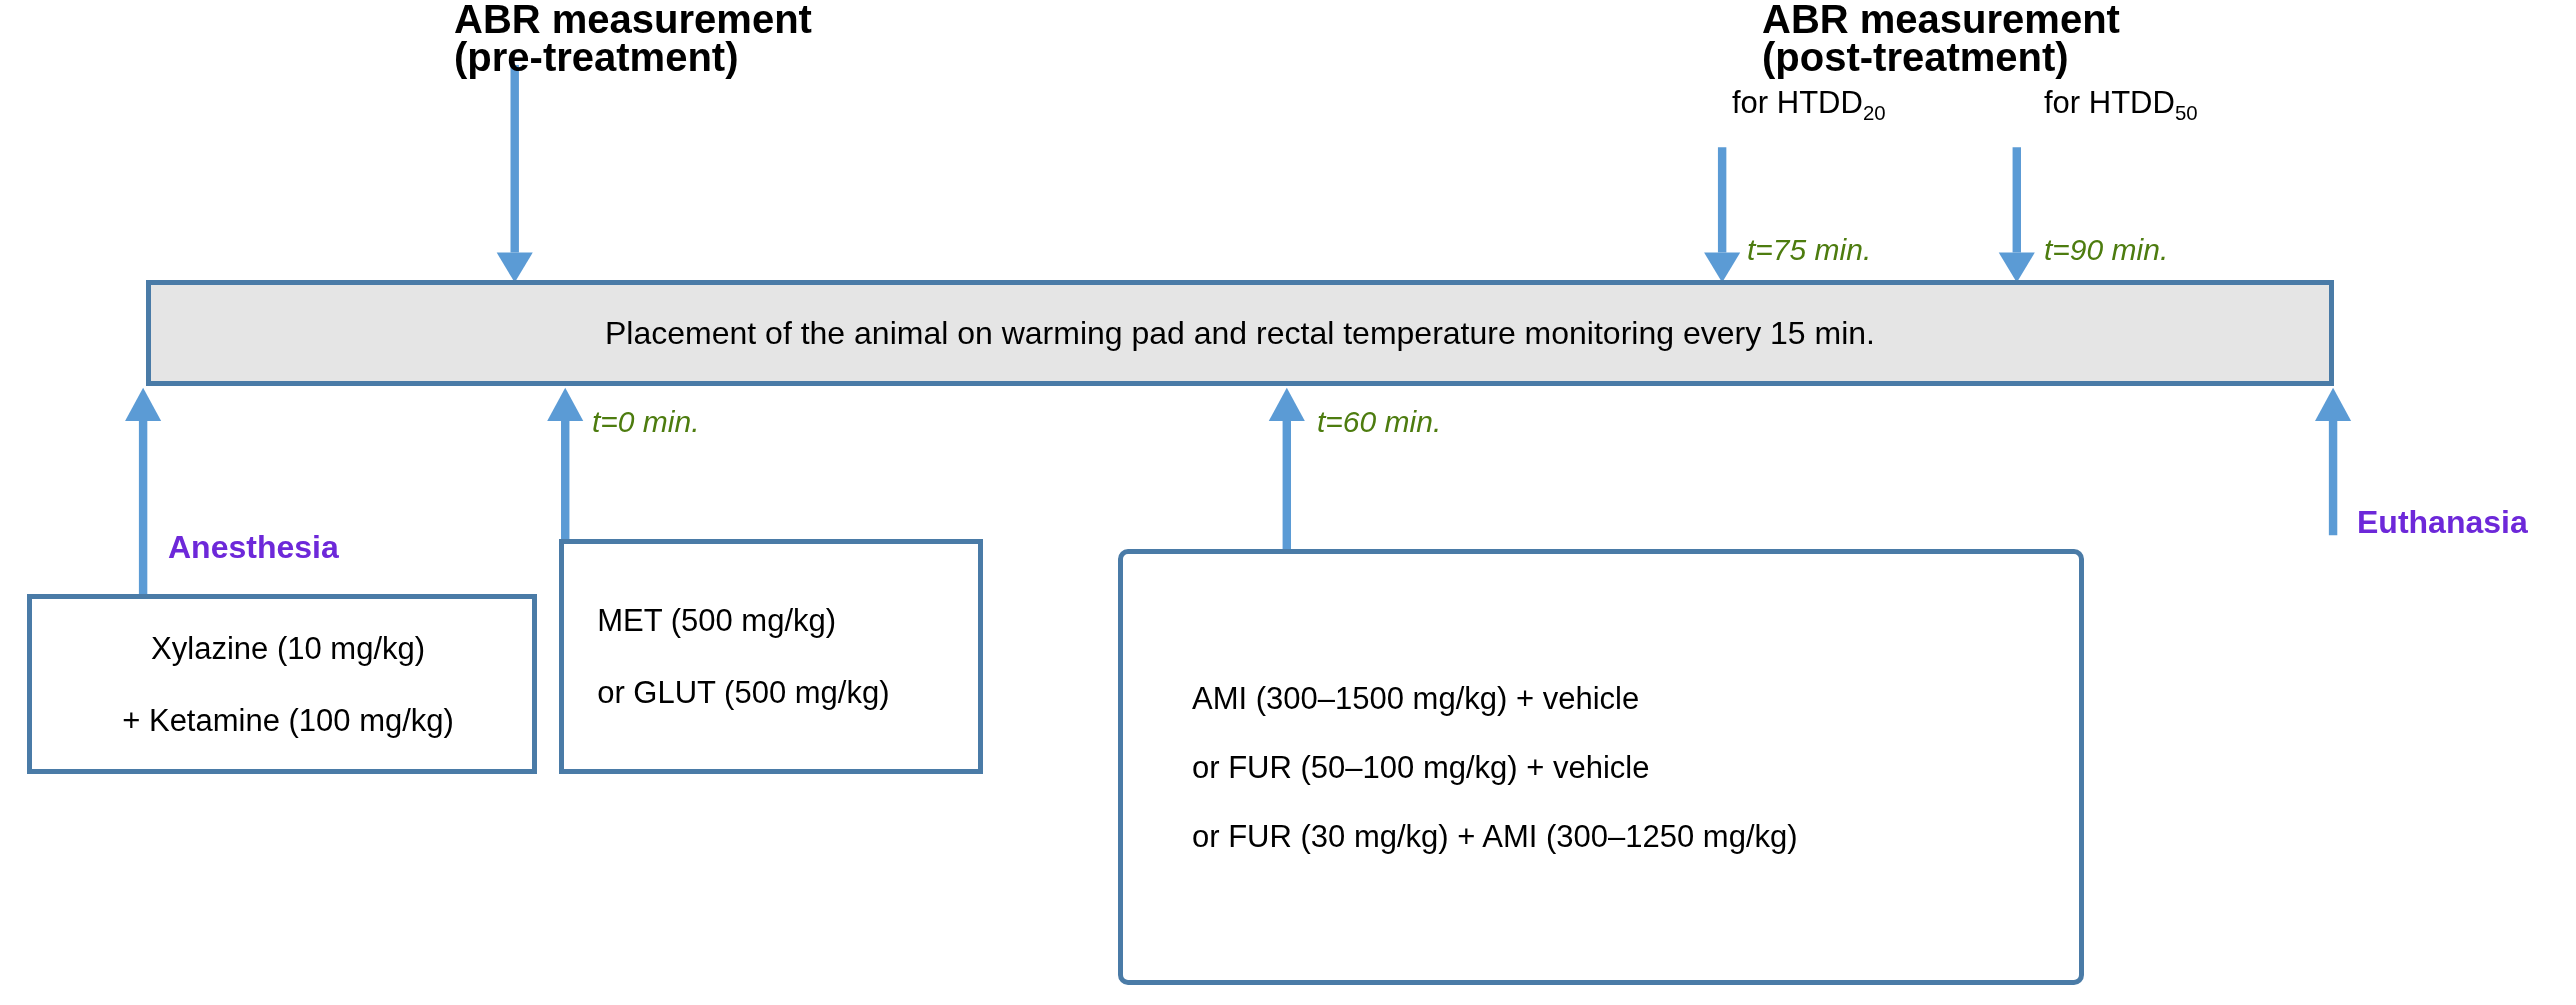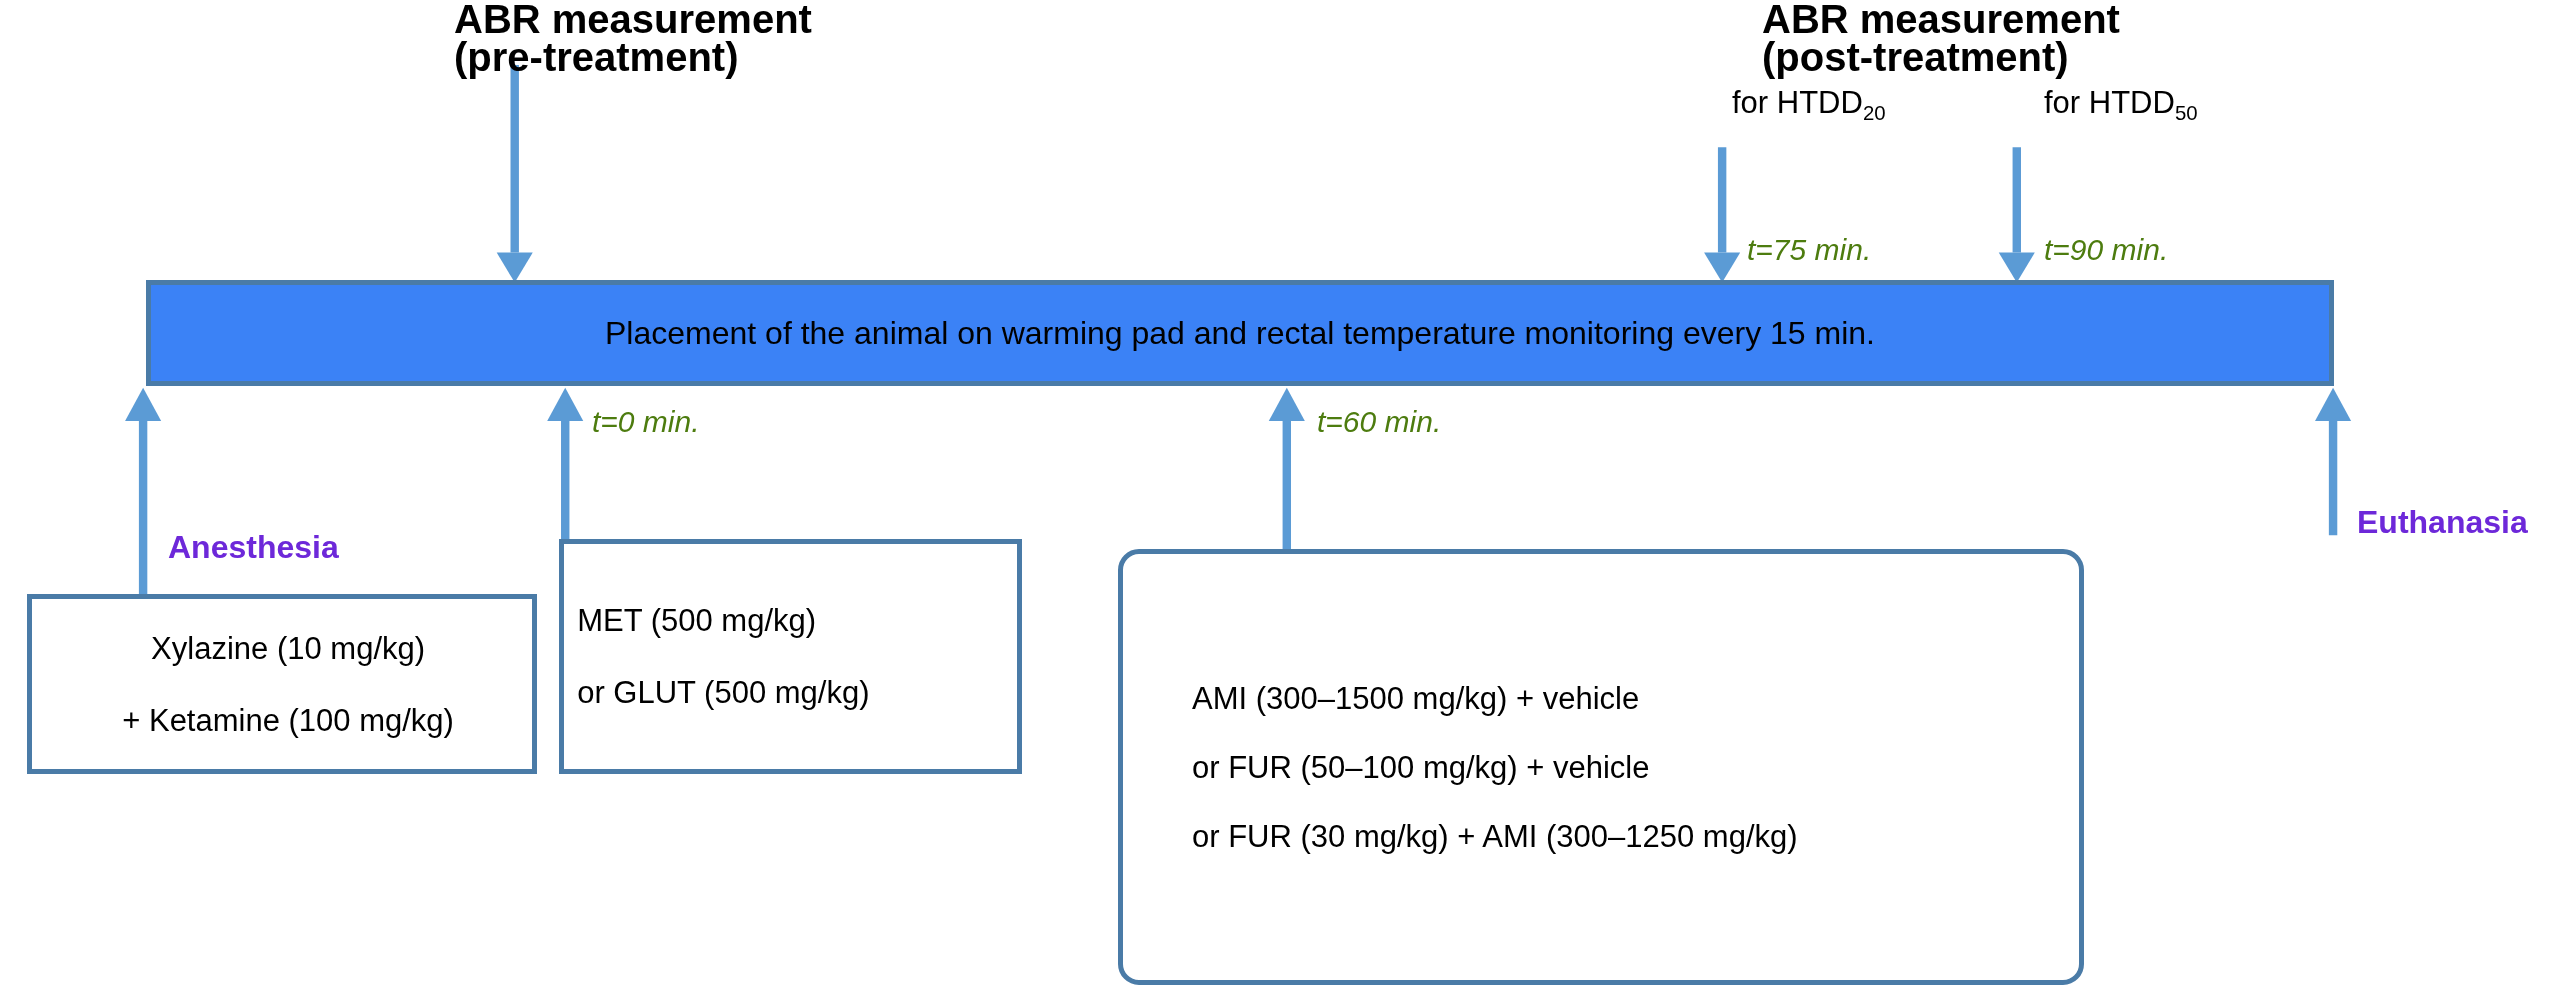--- a/index.html
+++ b/index.html
@@ -57,21 +57,21 @@
     color:#6d28d9;
   }
 
   
   #main-bar{
     left:146px;
     top:280px;
     width:2188px;
     height:106px;
     border:5.4px solid #4a7ba7;
-    background:#3b82f6;
+    background:#e5e5e5;
     box-sizing:border-box;
     display:flex;
     align-items:center;
     justify-content:center;
   }
   #main-bar .boxtext{font-size:32px;}
 
   
   .rectbox{
     border:5.4px solid #4a7ba7;
@@ -84,21 +84,21 @@
   .rectbox .line{padding-left:13.2px;}
   .rectbox .line + .line{margin-top:35px;}
 
   
   #combo-box{
     left:1118px;
     top:549px;
     width:966px;
     height:436px;
     border:5.4px solid #4a7ba7;
-    border-radius:21px;
+    border-radius:10px;
     background:#ffffff;
     box-sizing:border-box;
     display:flex;
     flex-direction:column;
     justify-content:center;
     padding-left:69px;
   }
   #combo-box .line + .line{margin-top:32px;}
 
   
@@ -185,21 +185,21 @@
   <div class="abs tlabel" style="left:1317px; top:404px;">t=60 min.</div>
 
   <div class="abs sidelabel" style="left:168px; top:529px;">Anesthesia</div>
   <div class="abs sidelabel" style="left:2357px; top:504px;">Euthanasia</div>
 
   <div class="abs rectbox" id="anesthesia-box" style="left:26.5px; top:594px; width:510px; height:180px;text-align:center;">
     <div class="boxtext line">Xylazine (10 mg/kg)</div>
     <div class="boxtext line">+ Ketamine (100 mg/kg)</div>
   </div>
 
-  <div class="abs rectbox" id="pretreat-box" style="left:559px; top:539px; width:463px; height:235px;">
+  <div class="abs rectbox" id="pretreat-box" style="left:559px; top:539px; width:424px; height:235px;padding-left:20px;">
     <div class="boxtext line">MET (500 mg/kg)</div>
     <div class="boxtext line">or GLUT (500 mg/kg)</div>
   </div>
 
   <div class="abs" id="combo-box">
     <div class="boxtext line">AMI (300–1500 mg/kg) + vehicle</div>
     <div class="boxtext line">or FUR (50–100 mg/kg) + vehicle</div>
     <div class="boxtext line">or FUR (30 mg/kg) + AMI (300–1250 mg/kg)</div>
   </div>
 

